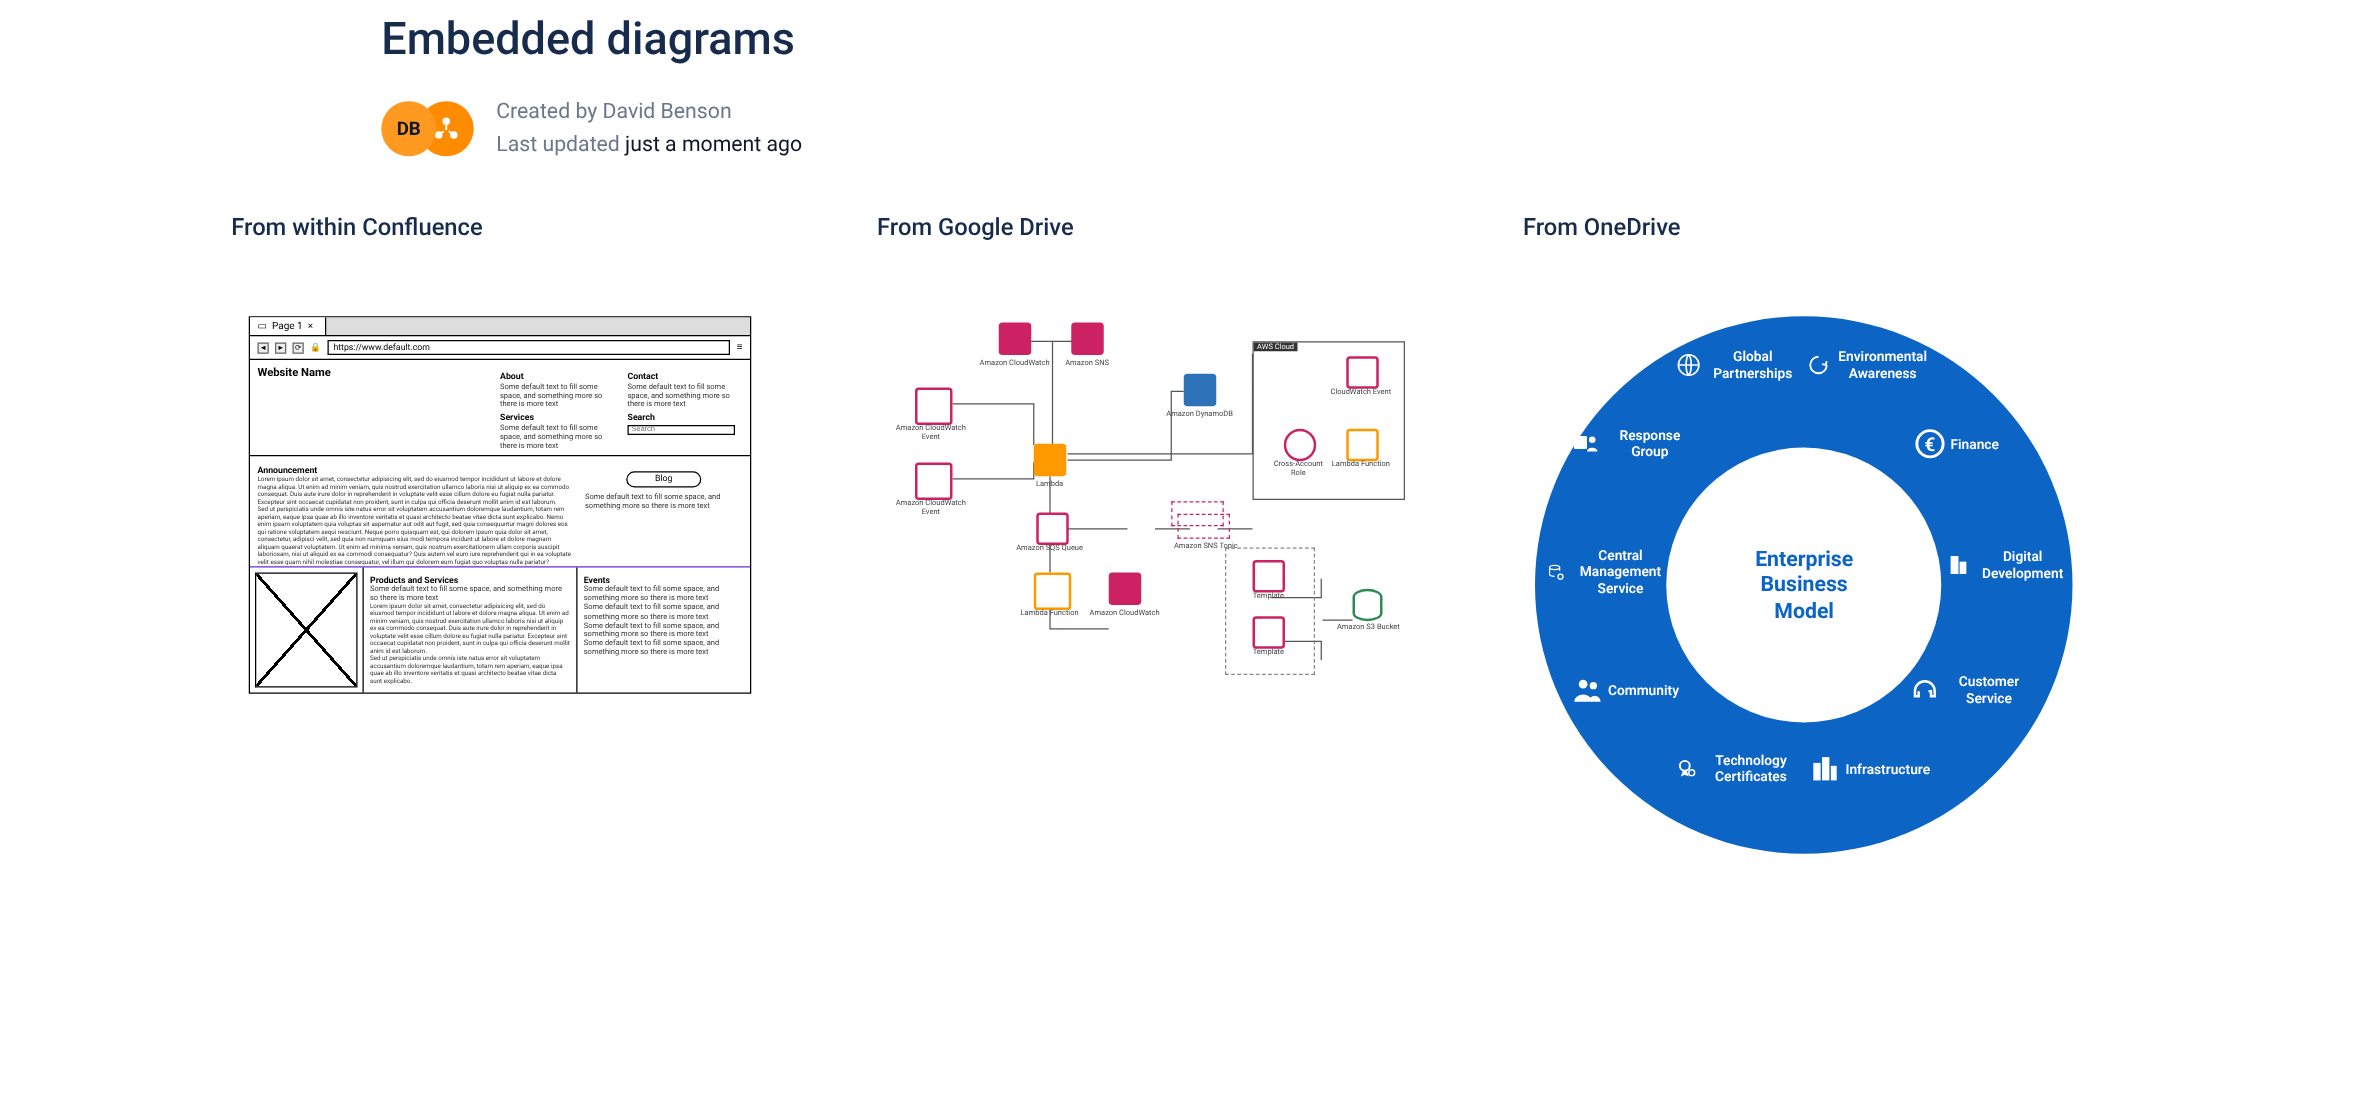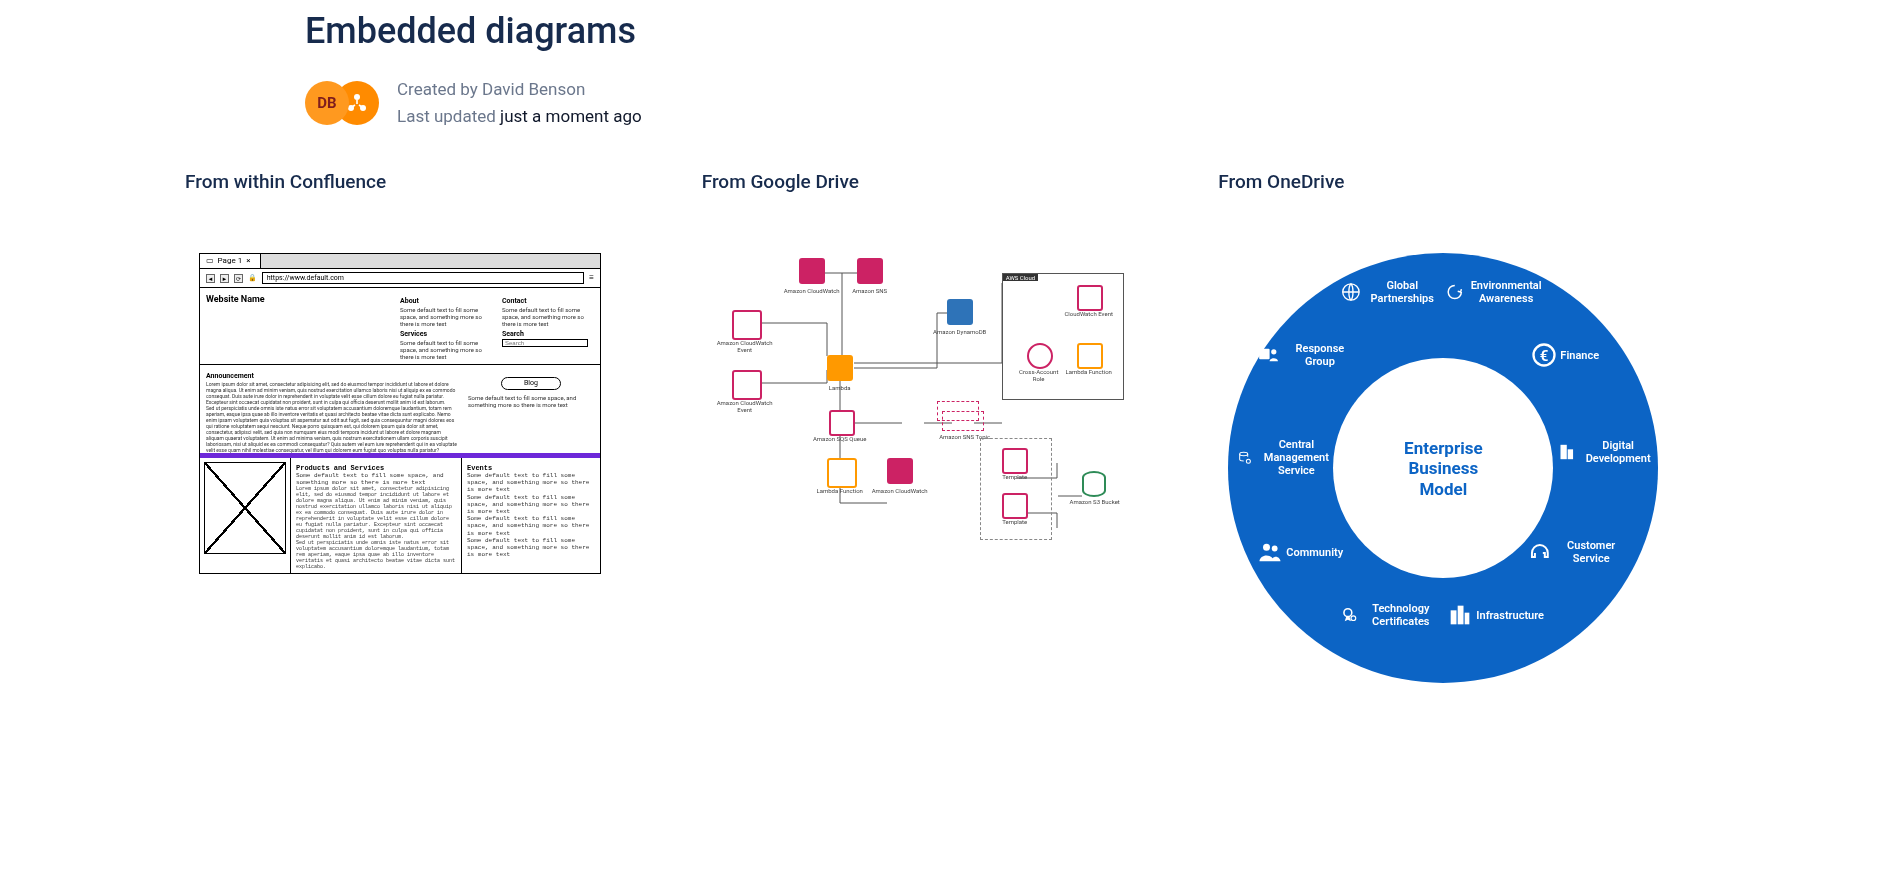--- a/index.html
+++ b/index.html
@@ -1,20 +1,20 @@
 <!DOCTYPE html>
 <html><head>
 <meta charset="utf-8">
 <style>
   html,body{margin:0;padding:0;background:#fff;font-family:-apple-system,BlinkMacSystemFont,"Segoe UI",Roboto,sans-serif;color:#172b4d;}
   .page{max-width:1520px;margin:0 auto;padding:10px 60px 40px 60px;}
   .title{font-size:36px;font-weight:500;color:#172b4d;margin:0 0 24px 120px;}
   .byline{display:flex;align-items:center;gap:18px;margin:0 0 40px 120px;}
   .avatars{display:flex;}
-  .av{width:44px;height:44px;border-radius:50%;display:flex;align-items:center;justify-content:center;font-size:15px;font-weight:700;color:#7f1d1d;}
+  .av{width:44px;height:44px;border-radius:50%;display:flex;align-items:center;justify-content:center;font-size:15px;font-weight:700;color:#0f172a;}
   .av1{background:#ff991f;z-index:2;}
   .av2{background:#ff8b00;margin-left:-14px;z-index:1;}
   .bytext{font-size:17px;color:#6b778c;line-height:1.6;}
   .bylink{color:#0f172a;}
   .columns{display:flex;gap:30px;align-items:flex-start;}
   .col{flex:1;min-width:0;}
   .colhead{font-size:19px;font-weight:500;color:#172b4d;margin-bottom:60px;}
 
   
   .wf{width:400px;border:1px solid #000;background:#fff;font-size:7px;line-height:1.2;color:#000;margin-left:14px;}
@@ -25,21 +25,21 @@
   .wf-url{flex:1;border:1px solid #000;padding:1px 4px;font-size:7px;}
   .wf-body{padding:6px 6px 0 6px;}
   .wf-row{display:flex;gap:10px;}
   .wf-cell{flex:1;}
   .wf-h{font-weight:700;font-size:9px;}
   .wf-h2{font-weight:700;font-size:7px;margin-top:3px;}
   .wf-txt{font-size:6px;color:#333;}
   .wf-input{border:1px solid #000;padding:0 2px;width:80px;font-size:6px;background:#fff;}
   .wf-sec{border-top:1px solid #000;margin-top:4px;padding:4px 6px 0 6px;}
   .wf-blog{border:1px solid #000;border-radius:10px;padding:1px 22px;font-size:7px;margin:8px auto 4px auto;display:inline-block;}
-  .wf-foot{border-top:5px solid #6d28d9;display:flex;font-family:Liberation Mono, monospace;}
+  .wf-foot{border-top:1px solid #6d28d9;display:flex;}
   .wf-imgph{width:80px;height:90px;border:1px solid #000;margin:4px;position:relative;}
   .wf-imgph:before,.wf-imgph:after{content:"";position:absolute;top:0;left:0;right:0;bottom:0;}
   .wf-imgph:before{background:linear-gradient(to top right,transparent 49%,#000 49%,#000 51%,transparent 51%);}
   .wf-imgph:after{background:linear-gradient(to top left,transparent 49%,#000 49%,#000 51%,transparent 51%);}
   .wf-footcol{flex:1;border-left:1px solid #000;padding:3px 5px;}
   .wf-footcol:first-of-type{border-left:0;}
 
   
   .aws{width:420px;height:330px;position:relative;font-size:6px;color:#444;margin-left:10px;}
   .aws svg{position:absolute;top:0;left:0;}

